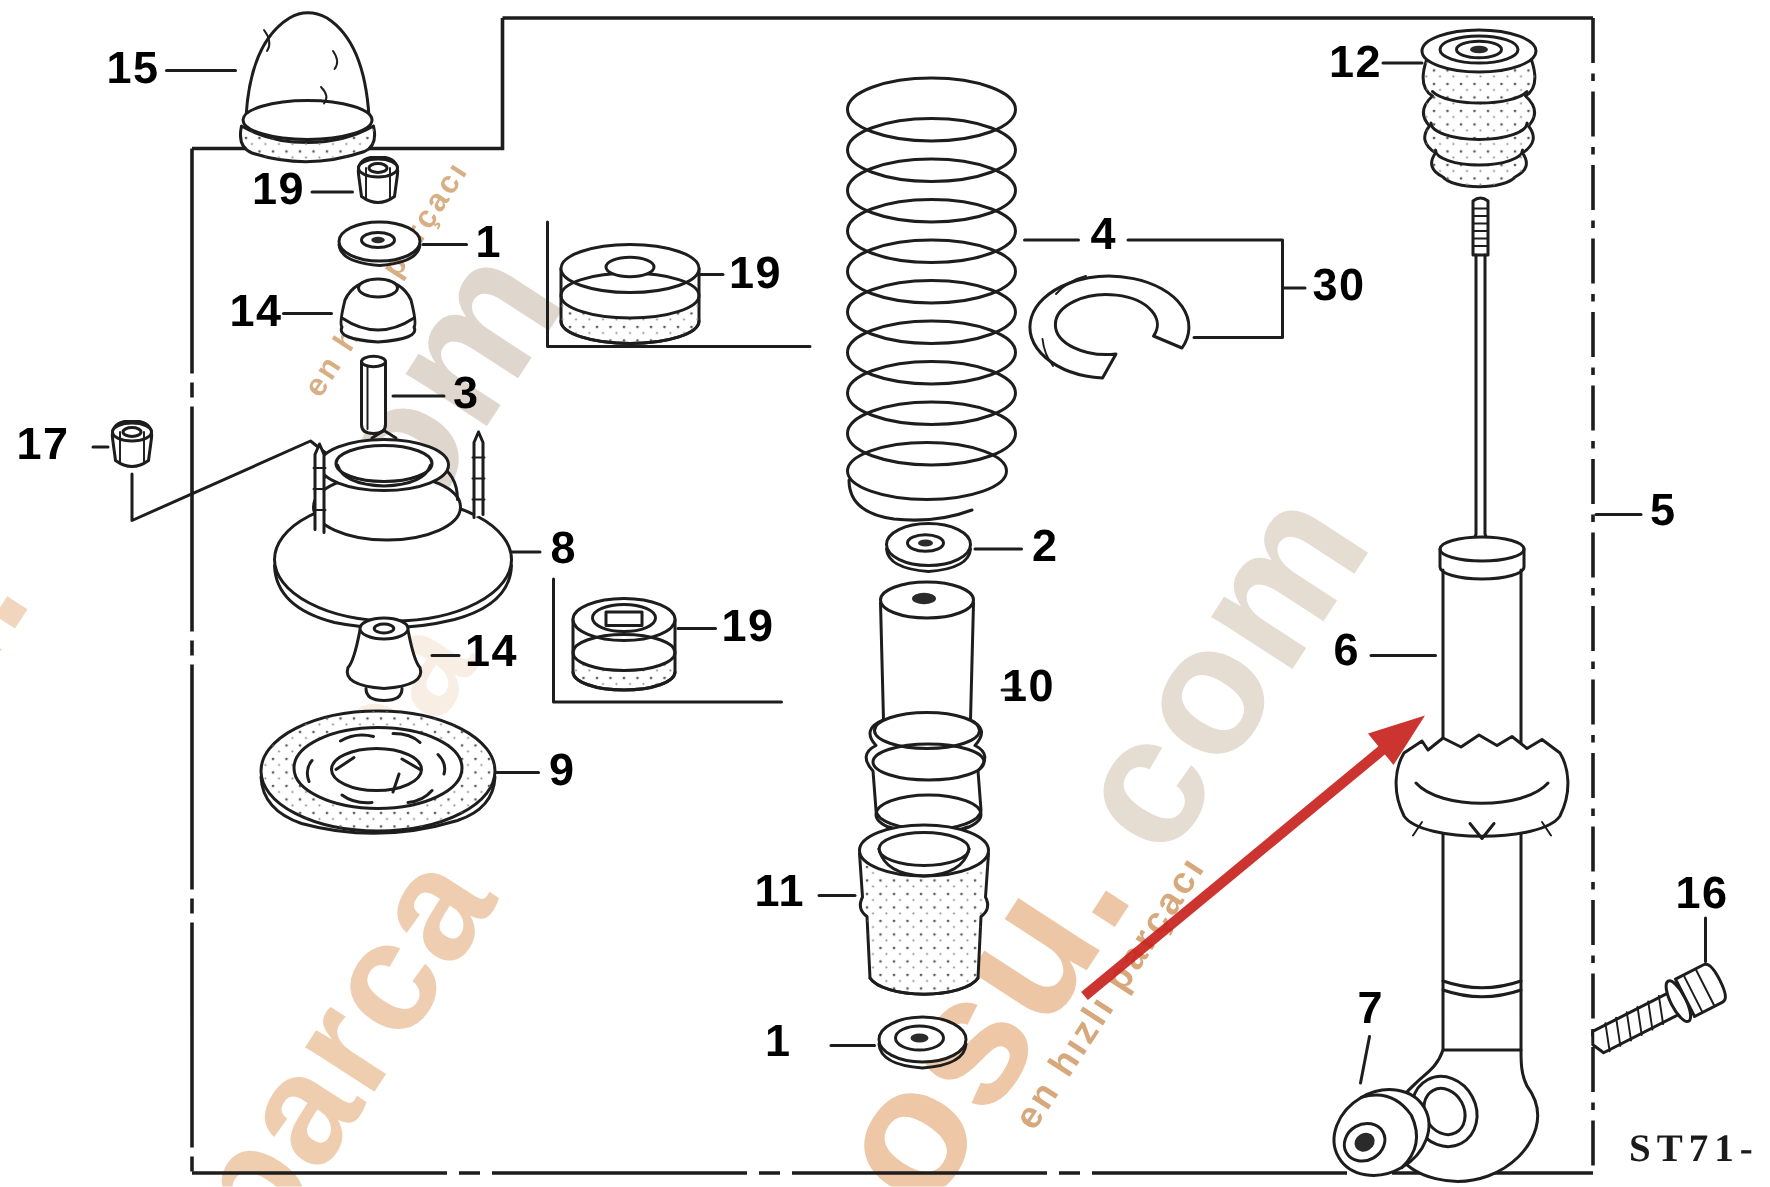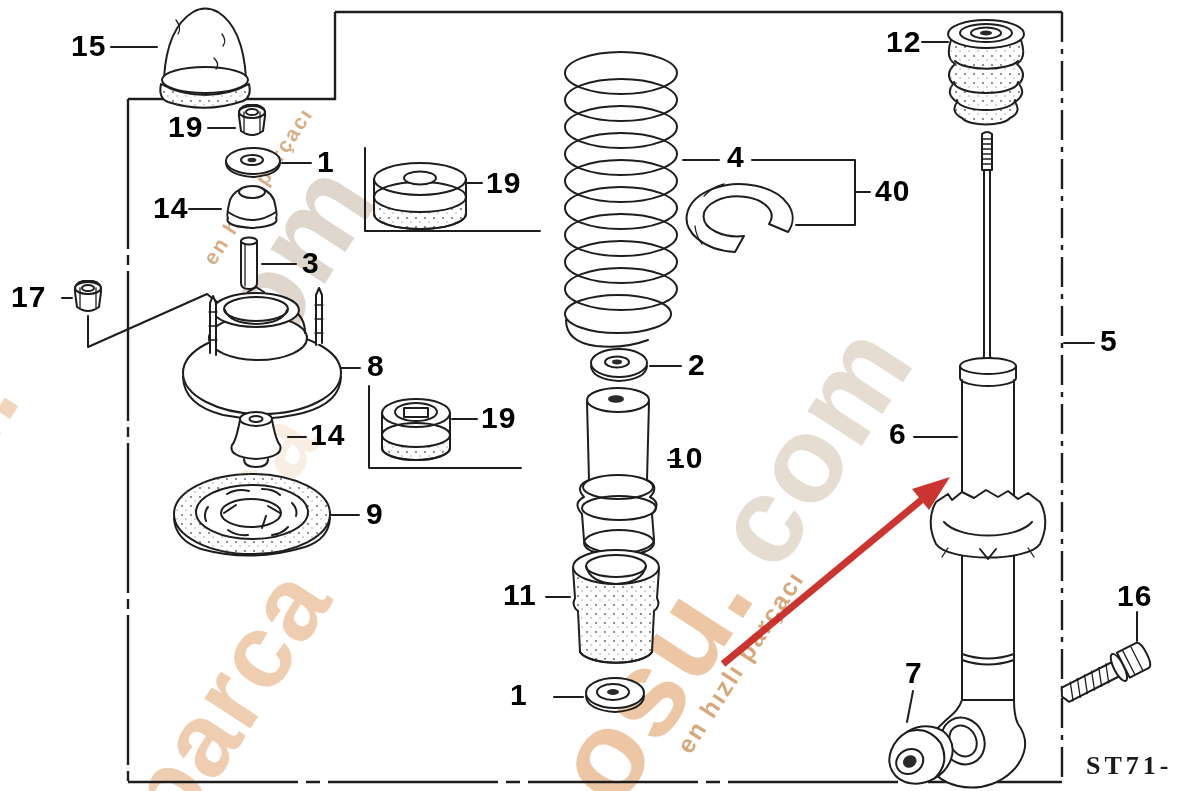--- a/index.html
+++ b/index.html
@@ -292,21 +292,21 @@
       <div class="part-num" style="left: 317px; top: 147px;">1</div>
       <div class="part-num" style="left: 153px; top: 193px;">14</div>
       <div class="part-num" style="left: 302px; top: 248px;">3</div>
       <div class="part-num" style="left: 11px; top: 282px;">17</div>
       <div class="part-num" style="left: 367px; top: 351px;">8</div>
       <div class="part-num" style="left: 486px; top: 168px;">19</div>
       <div class="part-num" style="left: 481px; top: 403px;">19</div>
       <div class="part-num" style="left: 310px; top: 420px;">14</div>
       <div class="part-num" style="left: 366px; top: 499px;">9</div>
       <div class="part-num" style="left: 727px; top: 142px;">4</div>
-      <div class="part-num" style="left: 875px; top: 176px;">40</div>
+      <div class="part-num" style="left: 875px; top: 176px;">30</div>
       <div class="part-num" style="left: 688px; top: 350px;">2</div>
       <div class="part-num" style="left: 668px; top: 443px;">10</div>
       <div class="part-num" style="left: 503px; top: 580px; text-align: right;">11</div>
       <div class="part-num" style="left: 510px; top: 680px;">1</div>
       <div class="part-num" style="left: 886px; top: 27px;">12</div>
       <div class="part-num" style="left: 1100px; top: 326px;">5</div>
       <div class="part-num" style="left: 889px; top: 419px;">6</div>
       <div class="part-num" style="left: 905px; top: 658px;">7</div>
       <div class="part-num" style="left: 1117px; top: 581px; text-align: center;">16</div>
     </div>

